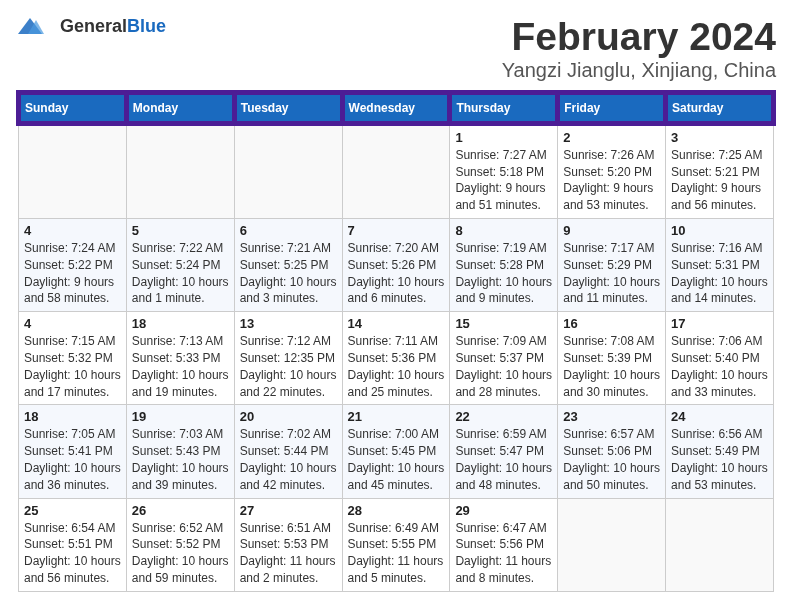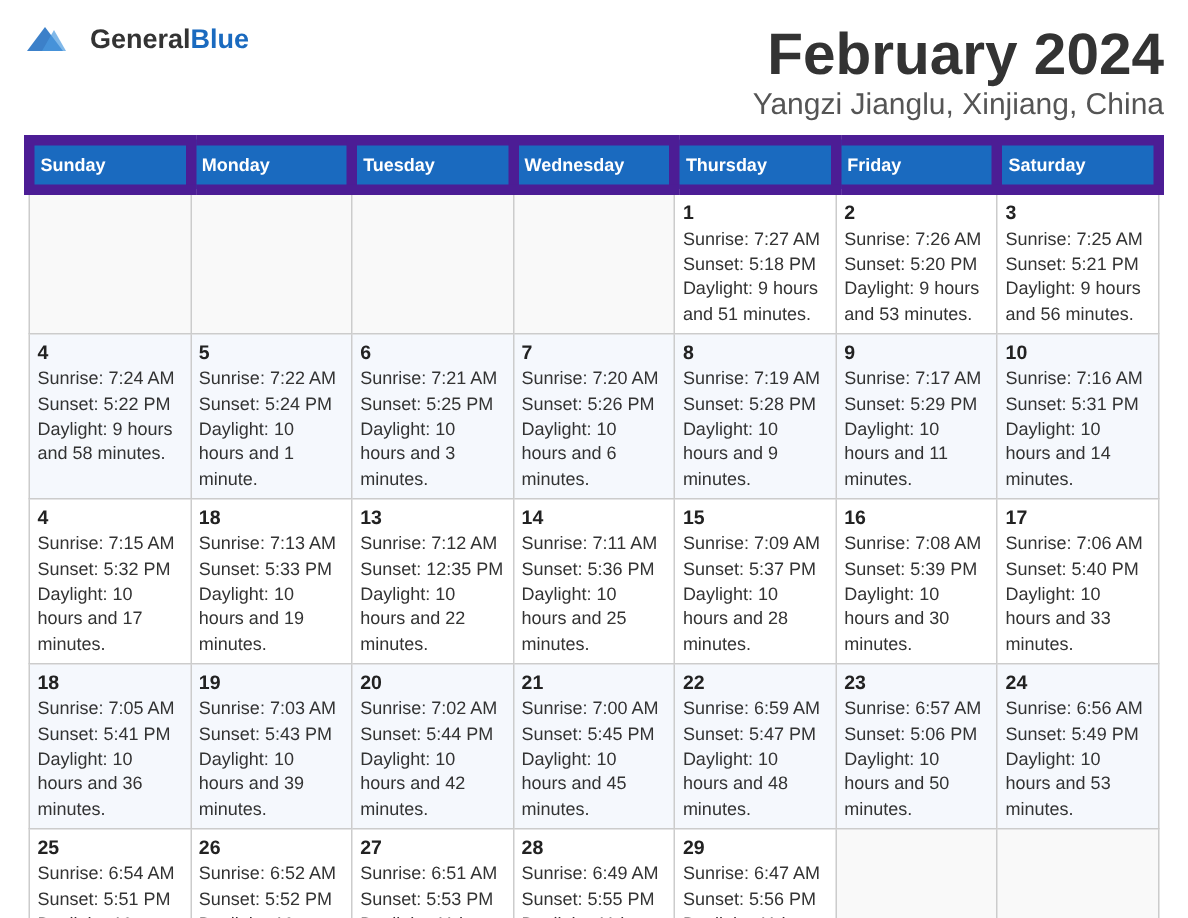--- a/index.html
+++ b/index.html
@@ -53,21 +53,21 @@
       border-collapse: collapse;
       font-size: 11px;
     }
     .calendar-table thead tr th {
       background-color: #1a6abf;
       color: #fff;
       padding: 6px 4px;
       text-align: left;
       font-size: 12px;
       font-weight: bold;
-      border: 7px solid #4c1d95;
+      border: 5px solid #4c1d95;
     }
     .calendar-table tbody tr td {
       border: 1px solid #ccc;
       vertical-align: top;
       padding: 4px 5px;
       width: calc(100% / 7);
       min-height: 80px;
       height: 80px;
       background: #fff;
     }

